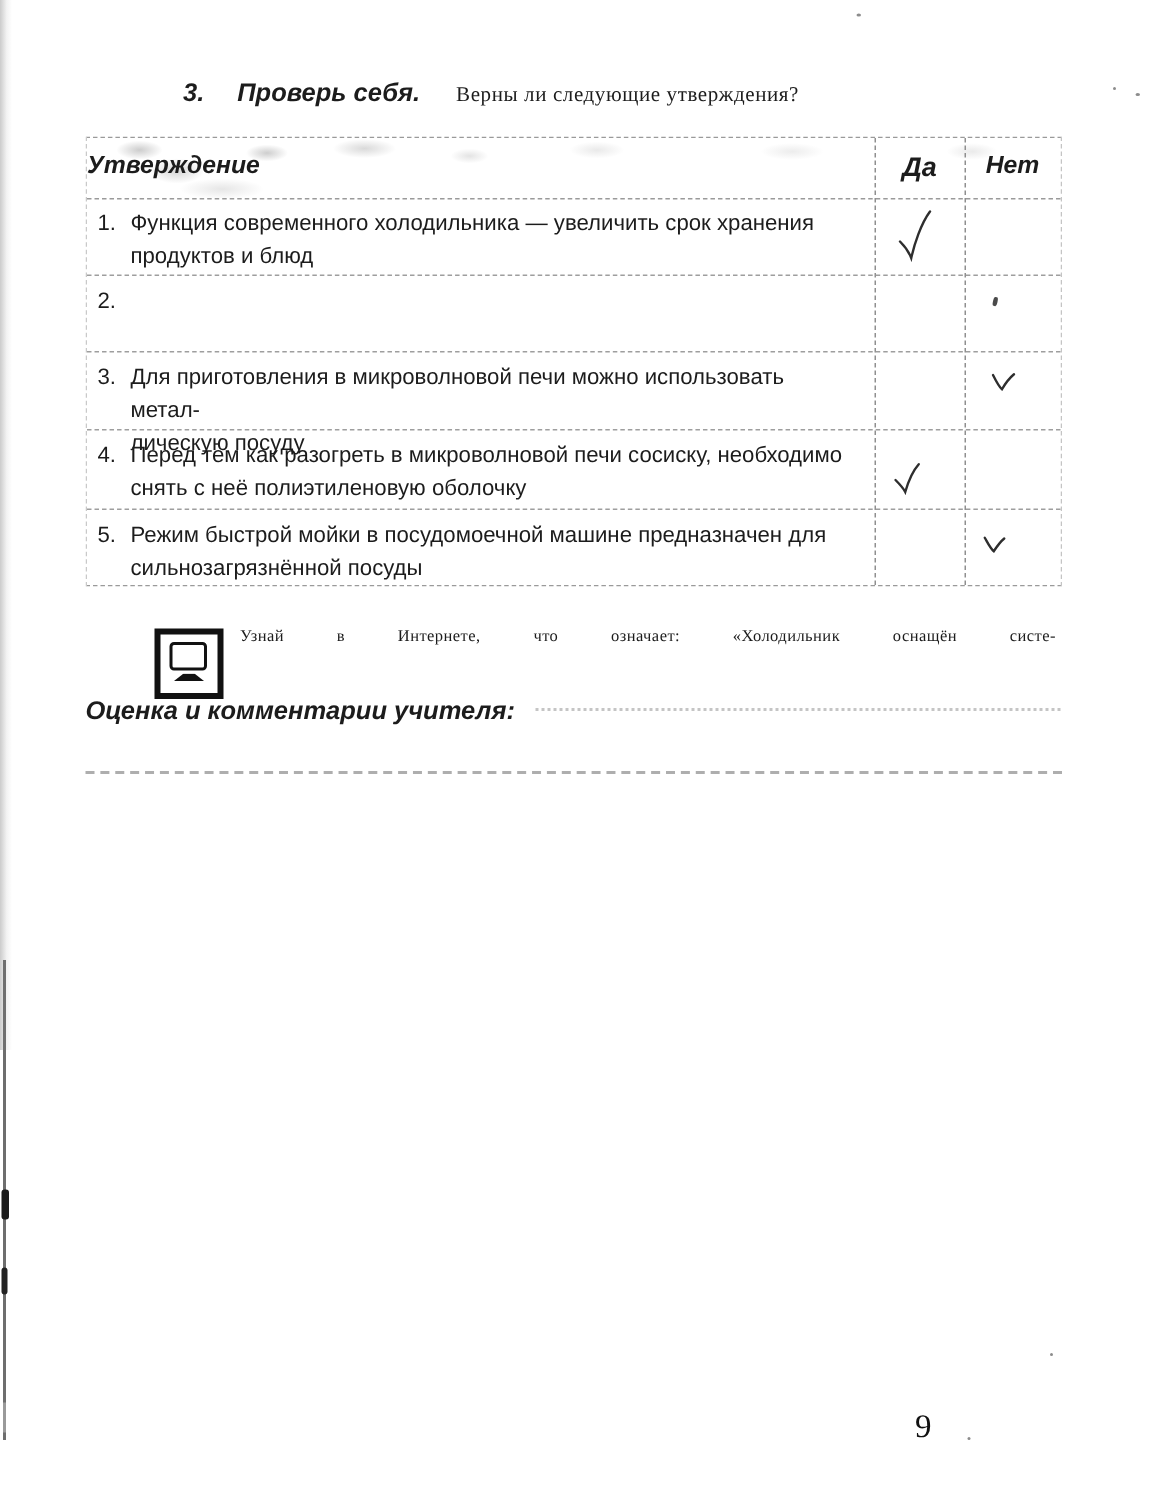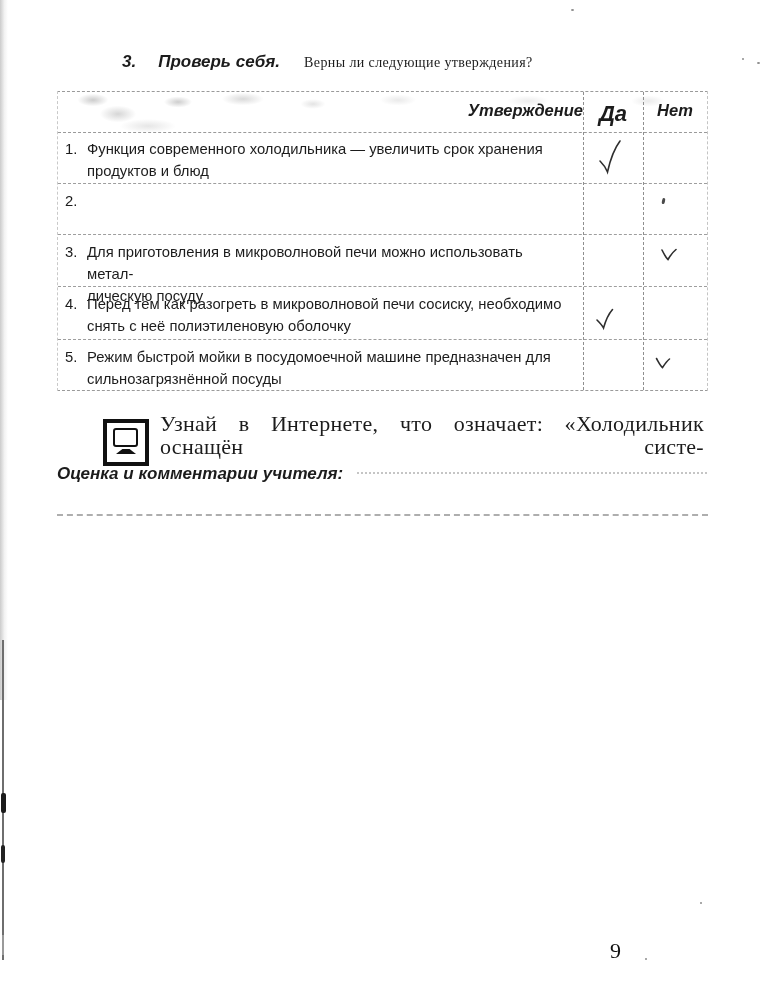--- a/index.html
+++ b/index.html
@@ -47,24 +47,24 @@
       radial-gradient(26px 8px at 340px 8px, rgba(135,135,135,.18), rgba(255,255,255,0) 70%),
       radial-gradient(30px 8px at 470px 9px, rgba(140,140,140,.16), rgba(255,255,255,0) 70%),
       radial-gradient(24px 8px at 590px 9px, rgba(140,140,140,.18), rgba(255,255,255,0) 70%),
       radial-gradient(40px 10px at 90px 34px, rgba(130,130,130,.20), rgba(255,255,255,0) 70%);
   }
   .vline{position:absolute;top:0;bottom:0;width:0;border-left:1px dashed #8f8f8f;}
   .v1{left:525px;}
   .v2{left:585px;}
   .thead{position:absolute;left:0;top:0;width:649px;height:40px;border-bottom:1px dashed #9a9a9a;}
   .thead .hstmt{
-    position:absolute;left:0;top:9px;width:525px;text-align:right;
+    position:absolute;left:0;top:9px;width:525px;text-align:left;
     font-weight:bold;font-style:italic;font-size:16.5px;
   }
-  .thead .hyes{position:absolute;left:525px;top:9px;width:60px;text-align:center;font-weight:bold;font-style:italic;font-size:22px;}
+  .thead .hyes{position:absolute;left:525px;top:9px;width:60px;text-align:center;font-weight:bold;font-style:italic;font-size:18px;}
   .thead .hno{position:absolute;left:585px;top:9px;width:64px;text-align:center;font-weight:bold;font-style:italic;font-size:16.5px;}
   .rows{position:absolute;left:0;top:40px;width:649px;}
   .trow{position:relative;border-bottom:1px dashed #9e9e9e;}
   .trow:last-child{border-bottom:none;}
   .stmt{display:flex;padding:6px 0 0 7px;font-size:14.8px;line-height:22px;}
   .stmt .num{width:22px;flex:0 0 22px;}
   .stmt .txt{width:480px;}
   .check{position:absolute;}
   .check path{fill:none;stroke:#2e2e2e;stroke-width:1.6;stroke-linecap:round;}
   .tinymark{position:absolute;width:2.5px;height:6px;background:#4a4a4a;border-radius:40%;transform:rotate(12deg);}
@@ -77,21 +77,21 @@
   .itask-icon .screen{
     position:absolute;left:6px;top:5px;width:21px;height:15px;
     border:2.5px solid #111;border-radius:3px;background:#fff;
   }
   .itask-icon .stand{
     position:absolute;left:9px;top:26px;width:20px;height:5px;background:#111;
     clip-path:polygon(32% 0, 68% 0, 100% 100%, 0 100%);
   }
   .itask-text{
     position:absolute;left:160px;top:413px;width:544px;
-    font-family:"Liberation Serif", serif;font-size:22px;line-height:22.5px;
+    font-family:"Liberation Serif", serif;font-size:11px;line-height:22.5px;
     letter-spacing:.3px;
   }
   .itask-text .l1{display:block;text-align:justify;text-align-last:justify;}
   .itask-text .l2{display:block;}
 
   
   .teacher{position:absolute;left:57px;top:464px;width:650px;display:flex;align-items:center;}
   .teacher .tlabel{font-weight:bold;font-style:italic;font-size:17px;white-space:nowrap;}
   .teacher .dotfill{flex:1;margin-left:14px;height:1px;margin-bottom:3px;border-bottom:2px dotted rgba(150,150,150,.55);}
   .hrule{

